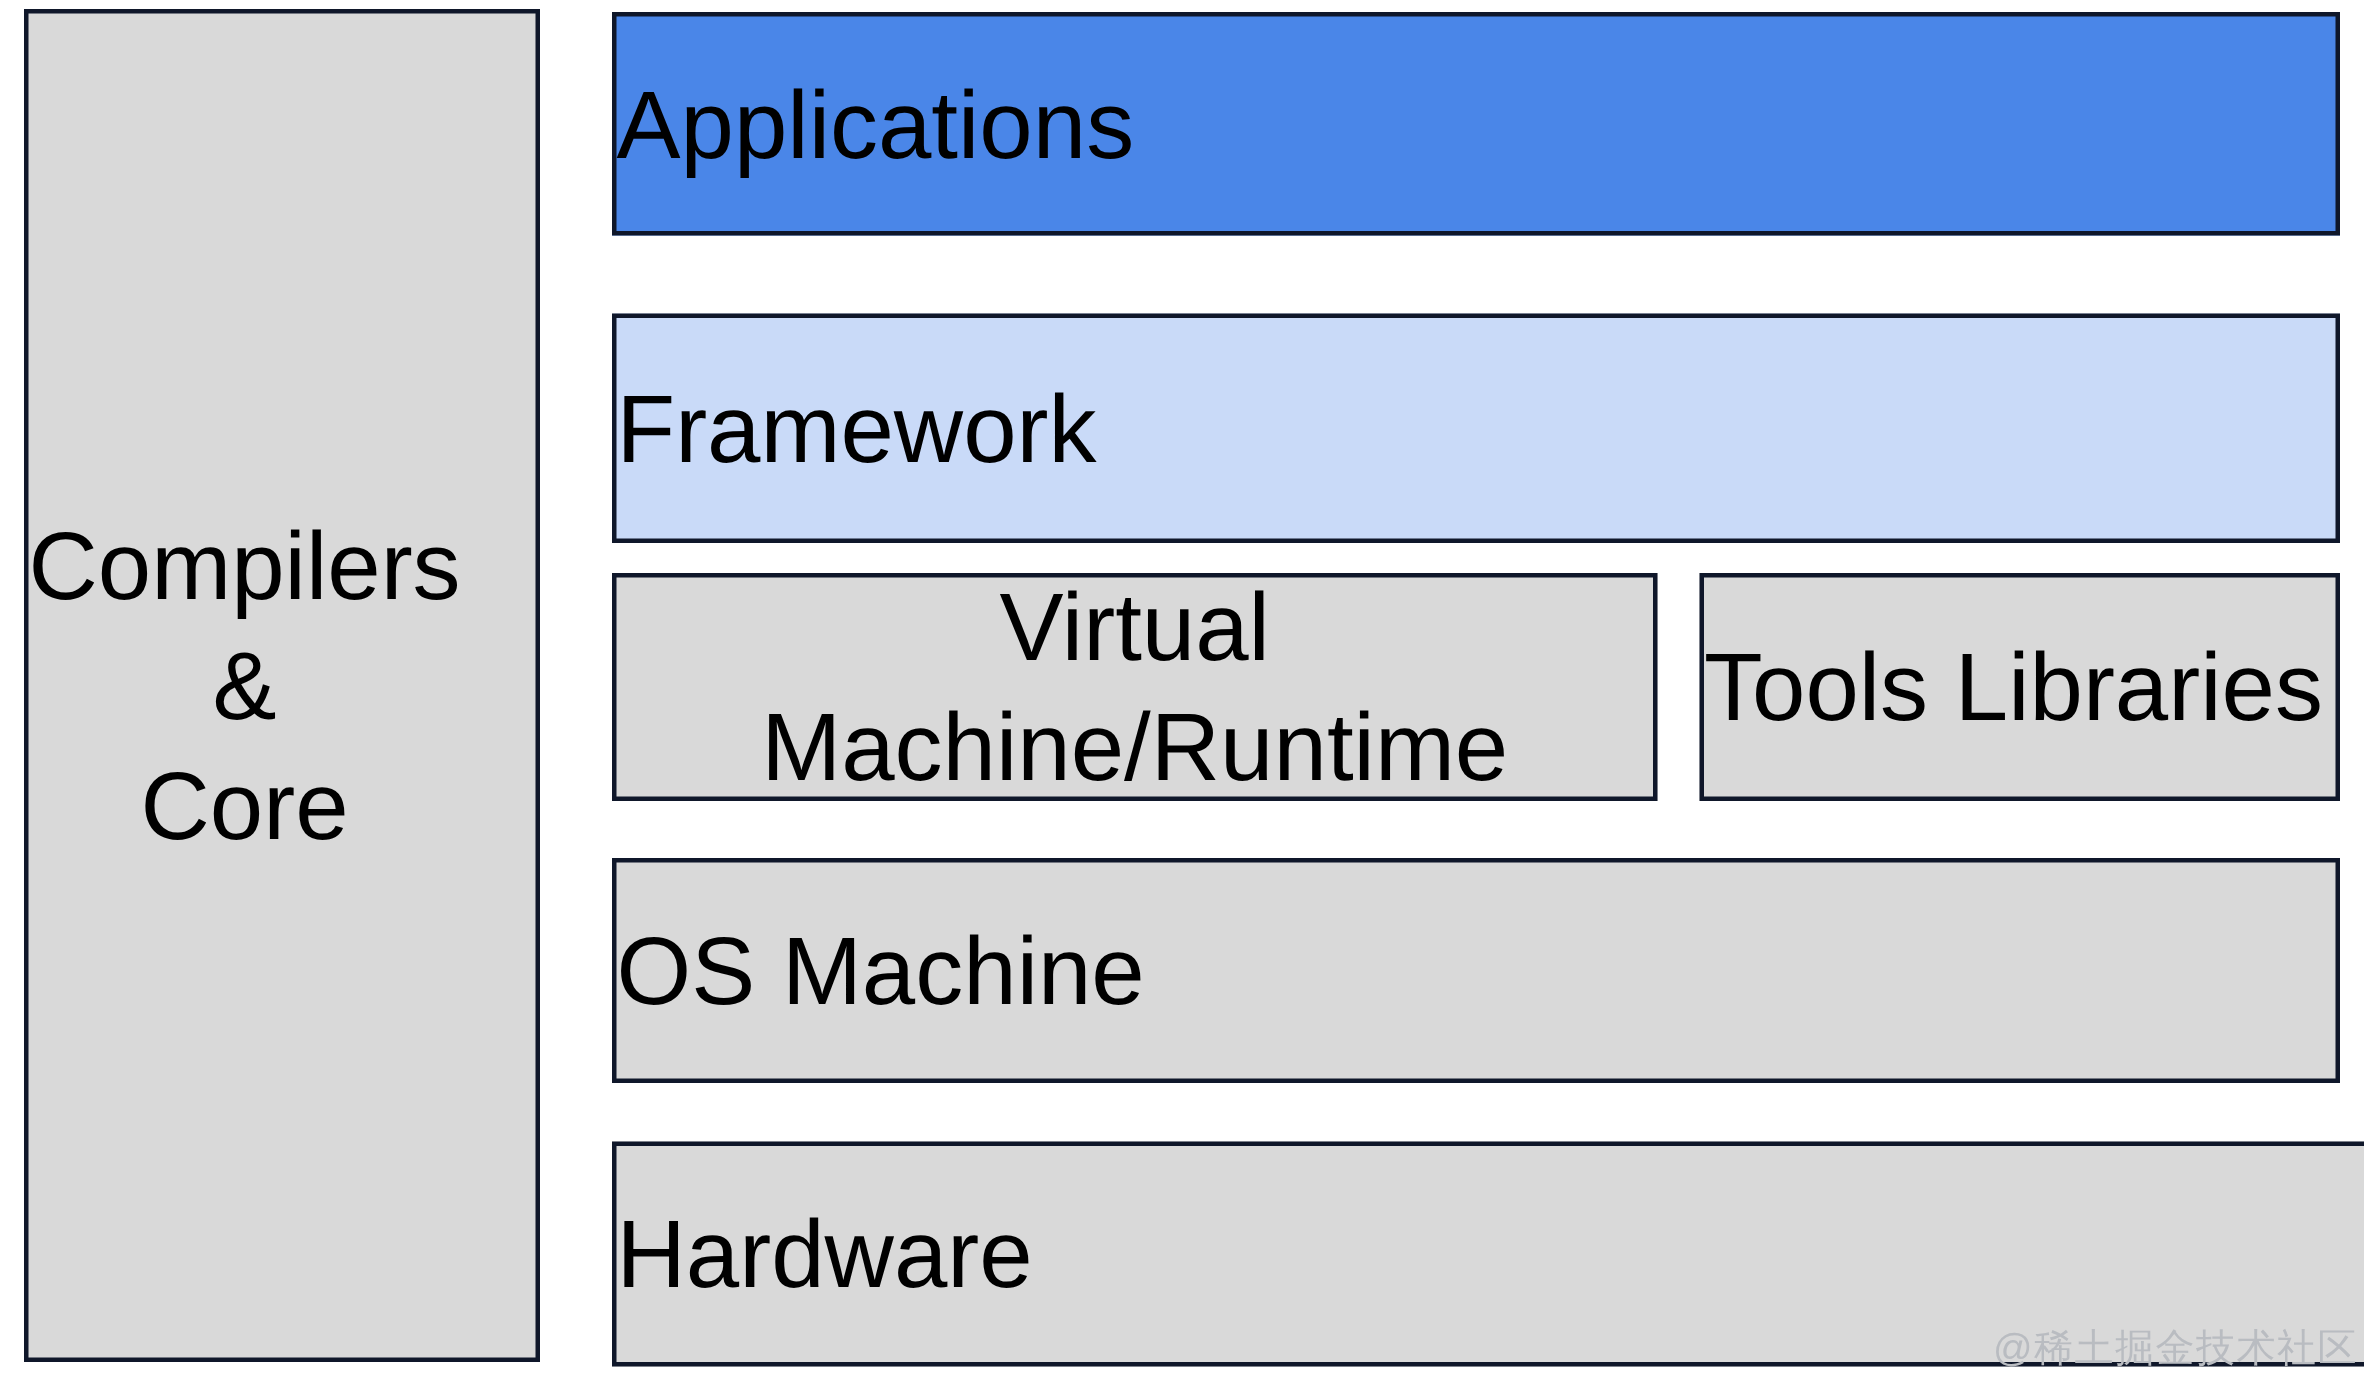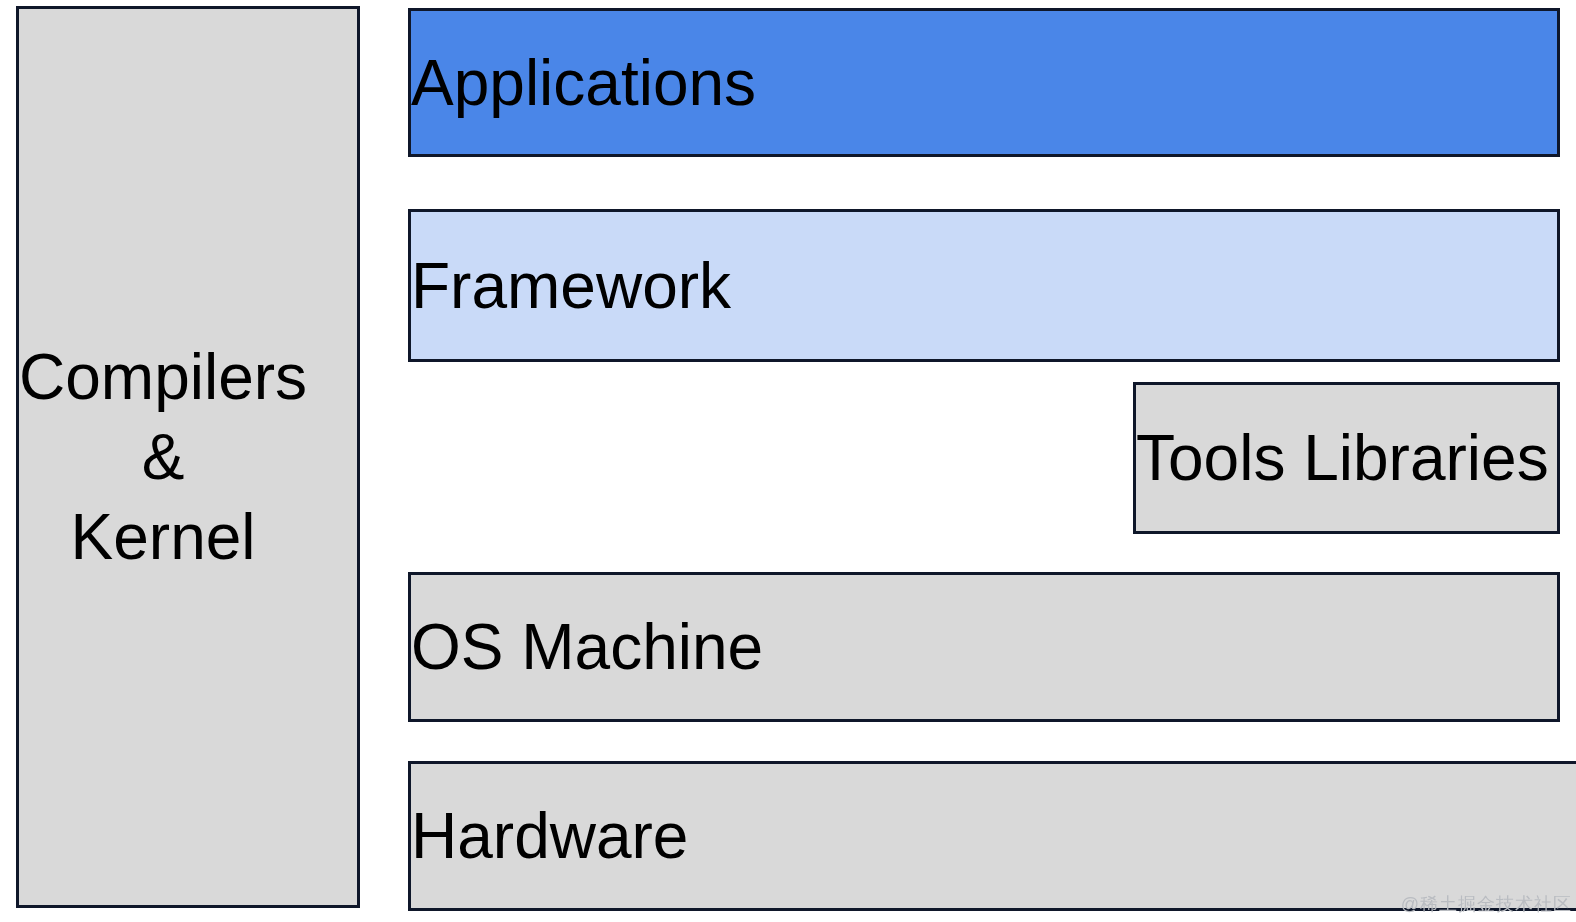--- a/index.html
+++ b/index.html
@@ -35,48 +35,51 @@
   #corelib-box{ left: 1133px; top: 382px; width: 427px;  height: 152px; }
   #kernel-box { left: 408px;  top: 572px; width: 1152px; height: 150px; }
   #hw-box     { left: 408px;  top: 761px; width: 1380px; height: 150px; }
 
   .multiline span { display: block; }
 
   .watermark {
     position: absolute;
     right: 4px;
     bottom: 6px;
-    font-size: 18px;
+    font-size: 26px;
     letter-spacing: 1px;
     color: #b9bcc1;
     z-index: 5;
     white-space: nowrap;
   }
 </style>
 </head>
 <body>
 
 <div class="canvas">
 
   <div class="box multiline" id="side-box" style="background-color: rgb(217, 217, 217);">
     <div>
       <span>Compilers</span>
       <span>&amp;</span>
-      <span>Kernel</span>
+      <span>Core</span>
     </div>
   </div>
 
   <div class="box" id="app-box" style="background-color: rgb(74, 134, 232);">
     <span>Applications</span>
   </div>
 
   <div class="box" id="fw-box" style="background-color: rgb(201, 218, 248); margin-top: 16px;">
     <span>Framework</span>
   </div>
 
+  <div class="box" id="vm-box" style="background-color: rgb(217, 217, 217);">
+    <span>Virtual Machine/Runtime</span>
+  </div>
 
   <div class="box" id="corelib-box" style="background-color: rgb(217, 217, 217);">
     <span>Tools Libraries</span>
   </div>
 
   <div class="box" id="kernel-box" style="background-color: rgb(217, 217, 217);">
     <span>OS Machine</span>
   </div>
 
   <div class="box" id="hw-box" style="background-color: rgb(217, 217, 217);">

